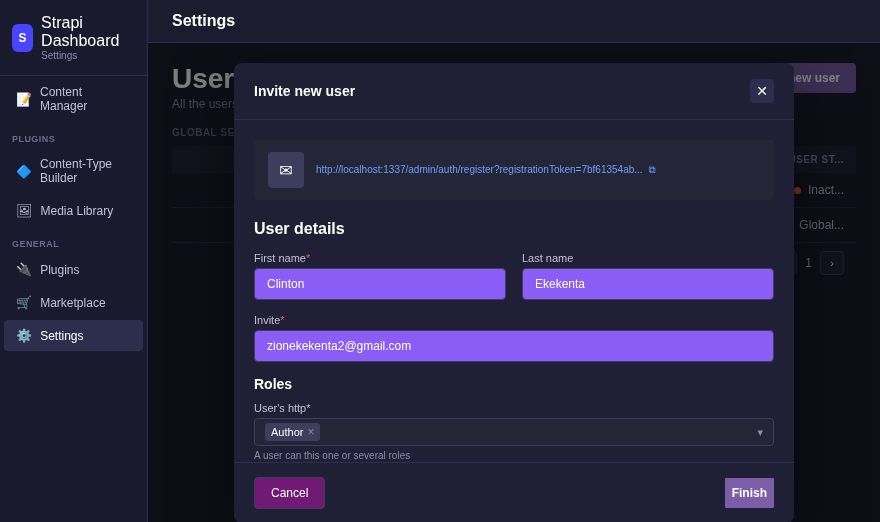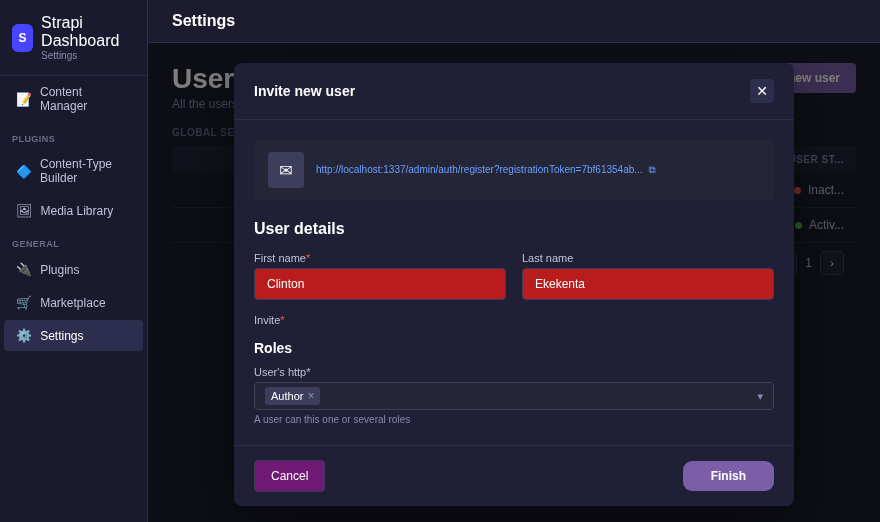--- a/index.html
+++ b/index.html
@@ -179,21 +179,21 @@
     .link-url span { color: #6b9fff; font-size: 10px; cursor: pointer; }
     .link-hint { font-size: 10px; color: #8a8aad; margin-top: 3px; }
 
     
     .form-section-title { font-size: 16px; font-weight: 600; color: #fff; margin-bottom: 14px; }
     .form-row { display: flex; gap: 16px; margin-bottom: 14px; justify-content: flex-end; }
     .form-group { flex: 1; display: flex; flex-direction: column; gap: 4px; }
     .form-label { font-size: 11px; color: #c0c0d8; }
     .form-label .required { color: #ee5e52; }
     .form-input {
-      background: #b91c1c;
+      background: #8b5cf6;
       border: 1px solid #3d3d5c;
       border-radius: 4px;
       color: #fff;
       font-size: 12px;
       padding: 8px 12px;
       outline: none;
       width: 100%;
     }
 
     .roles-section { margin-top: 4px; }
@@ -233,23 +233,23 @@
       border-radius: 4px;
       color: #fff;
       padding: 8px 16px;
       font-size: 12px;
       font-weight: 500;
       cursor: pointer;
     }
     .finish-btn {
       background: #7b5ea7;
       border: none;
-      border-radius: 9px;
-      color: #fff;
-      padding: 8px 28px;
+      border-radius: 1px;
+      color: #fff;
+      padding: 8px 7px;
       font-size: 12px;
       font-weight: 600;
       cursor: pointer;
     }
 
     
     .table-row {
       display: flex; align-items: center;
       padding: 10px 12px;
       border-bottom: 1px solid #2d2d4e;
@@ -350,21 +350,21 @@
         <span style="margin-left: auto; margin-right: 30px; color: #c0c0d8;">-</span>
         <span>
           <span class="status-dot status-inactive"></span>
           <span>Inact...</span>
         </span>
       </div>
       <div class="table-row">
         <span style="margin-left: auto; margin-right: 30px; color: #c0c0d8;">-</span>
         <span>
           <span class="status-dot status-active"></span>
-          <span>Activ...</span>
+          <span>Global...</span>
         </span>
       </div>
       <div class="pagination">
         <button class="page-btn">‹</button>
         <span>1</span>
         <button class="page-btn">›</button>
       </div>
     </div>
 
     <div class="modal-overlay">
@@ -397,20 +397,21 @@
             <div class="form-group">
               <label class="form-label">Last name</label>
               <input class="form-input" type="text" value="Ekekenta" style="">
             </div>
           </div>
           <div class="form-row">
             <div class="form-group">
               <label class="form-label">
                 <span>Invite</span><span class="required">*</span>
               </label>
+              <input class="form-input" type="email" value="zionekekenta2@gmail.com" style="">
             </div>
           </div>
 
           <div class="roles-section">
             <div class="roles-title">Roles</div>
             <div class="roles-label">
               <span>User's http</span><span class="required">*</span>
             </div>
             <div class="roles-select-wrap">
               <div class="role-tag">

